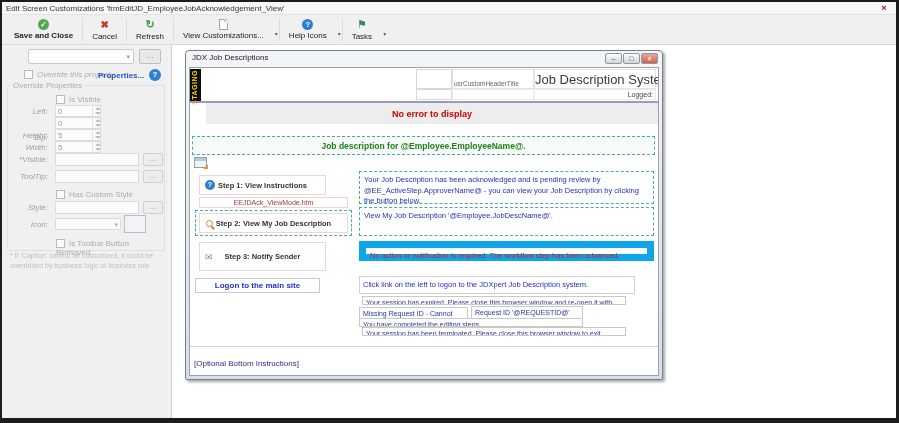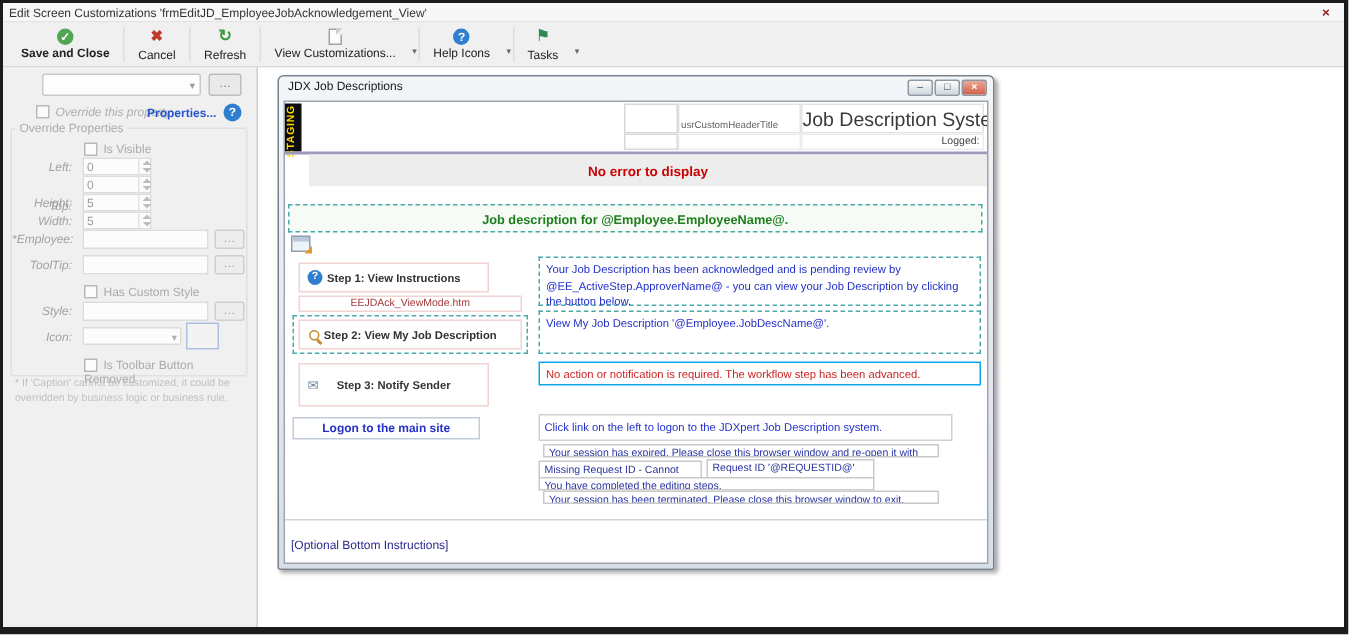--- a/index.html
+++ b/index.html
@@ -145,21 +145,21 @@
   .mag .mag-handle { position:absolute; right:-3px; bottom:-3px; width:4px; height:1.5px;
                      background:#c28a2a; transform:rotate(45deg); }
   .env { position:absolute; left:5px; font-size:9px; color:#7a8aa0; line-height:10px; }
   .viewmode-box { position:absolute; left:9px; top:129px; width:149px; height:11px;
                   border:1px solid #f1d3d3; text-align:center; font-size:7px; color:#a33b3b;
                   line-height:9px; }
   .msgbox { position:absolute; left:169px; width:295px; font-size:7.5px; line-height:1.4;
             padding:3px 4px; color:#2230c8; }
   .mb1 { top:103px; height:33px; border:1px dashed #4aa9a9; }
   .mb2 { top:139px; height:29px; border:1px dashed #4aa9a9; }
-  .mb3 { top:173px; height:16px; border:1px solid #0ea5e9; color:#cc2222; }
+  .mb3 { top:173px; height:16px; border:7px solid #0ea5e9; color:#cc2222; }
   .logon-btn { position:absolute; left:5px; top:210px; width:125px; height:15px;
                border:1px solid #c3cbd9; background:#fff; text-align:center; font-size:8px;
                font-weight:bold; color:#2230c8; line-height:13px; }
   .logon-msg { position:absolute; left:169px; top:208px; width:276px; height:18px;
                border:1px solid #d0d0d0; font-size:7.5px; color:#2230c8; padding:3px 3px; }
   .status { position:absolute; border:1px solid #c9c9c9; background:#fff; font-size:7px;
             color:#2a35a0; padding:1px 3px; line-height:1.3; overflow:hidden; }
   .st1 { left:172px; top:228px; width:264px; height:9px; }
   .st2a { left:169px; top:239px; width:109px; height:12px; }
   .st2b { left:281px; top:238px; width:112px; height:14px; }
@@ -258,21 +258,21 @@
             <span class="dn"></span>
           </span>
 
         <span class="prop-label" style="top:57px;">Width:</span>
         <input class="spin-field" style="top: 55px;" value="5">
         <span class="spinner" style="left:84px; top:55px;">
             <span class="up"></span>
             <span class="dn"></span>
           </span>
 
-        <span class="prop-label" style="top:69px;">*Employee:</span>
+        <span class="prop-label" style="top:69px;">*Visible:</span>
         <input class="txt-field" style="top: 67px;" value="">
         <span class="mini-dots" style="top:67px;">…</span>
 
         <span class="prop-label" style="top:86px;">ToolTip:</span>
         <input class="txt-field" style="top: 84px;" value="">
         <span class="mini-dots" style="top:84px;">…</span>
 
         <div class="g-cb-row" style="left:48px; top:104px;">
           <span class="cb"></span><span>Has Custom Style</span>
         </div>

